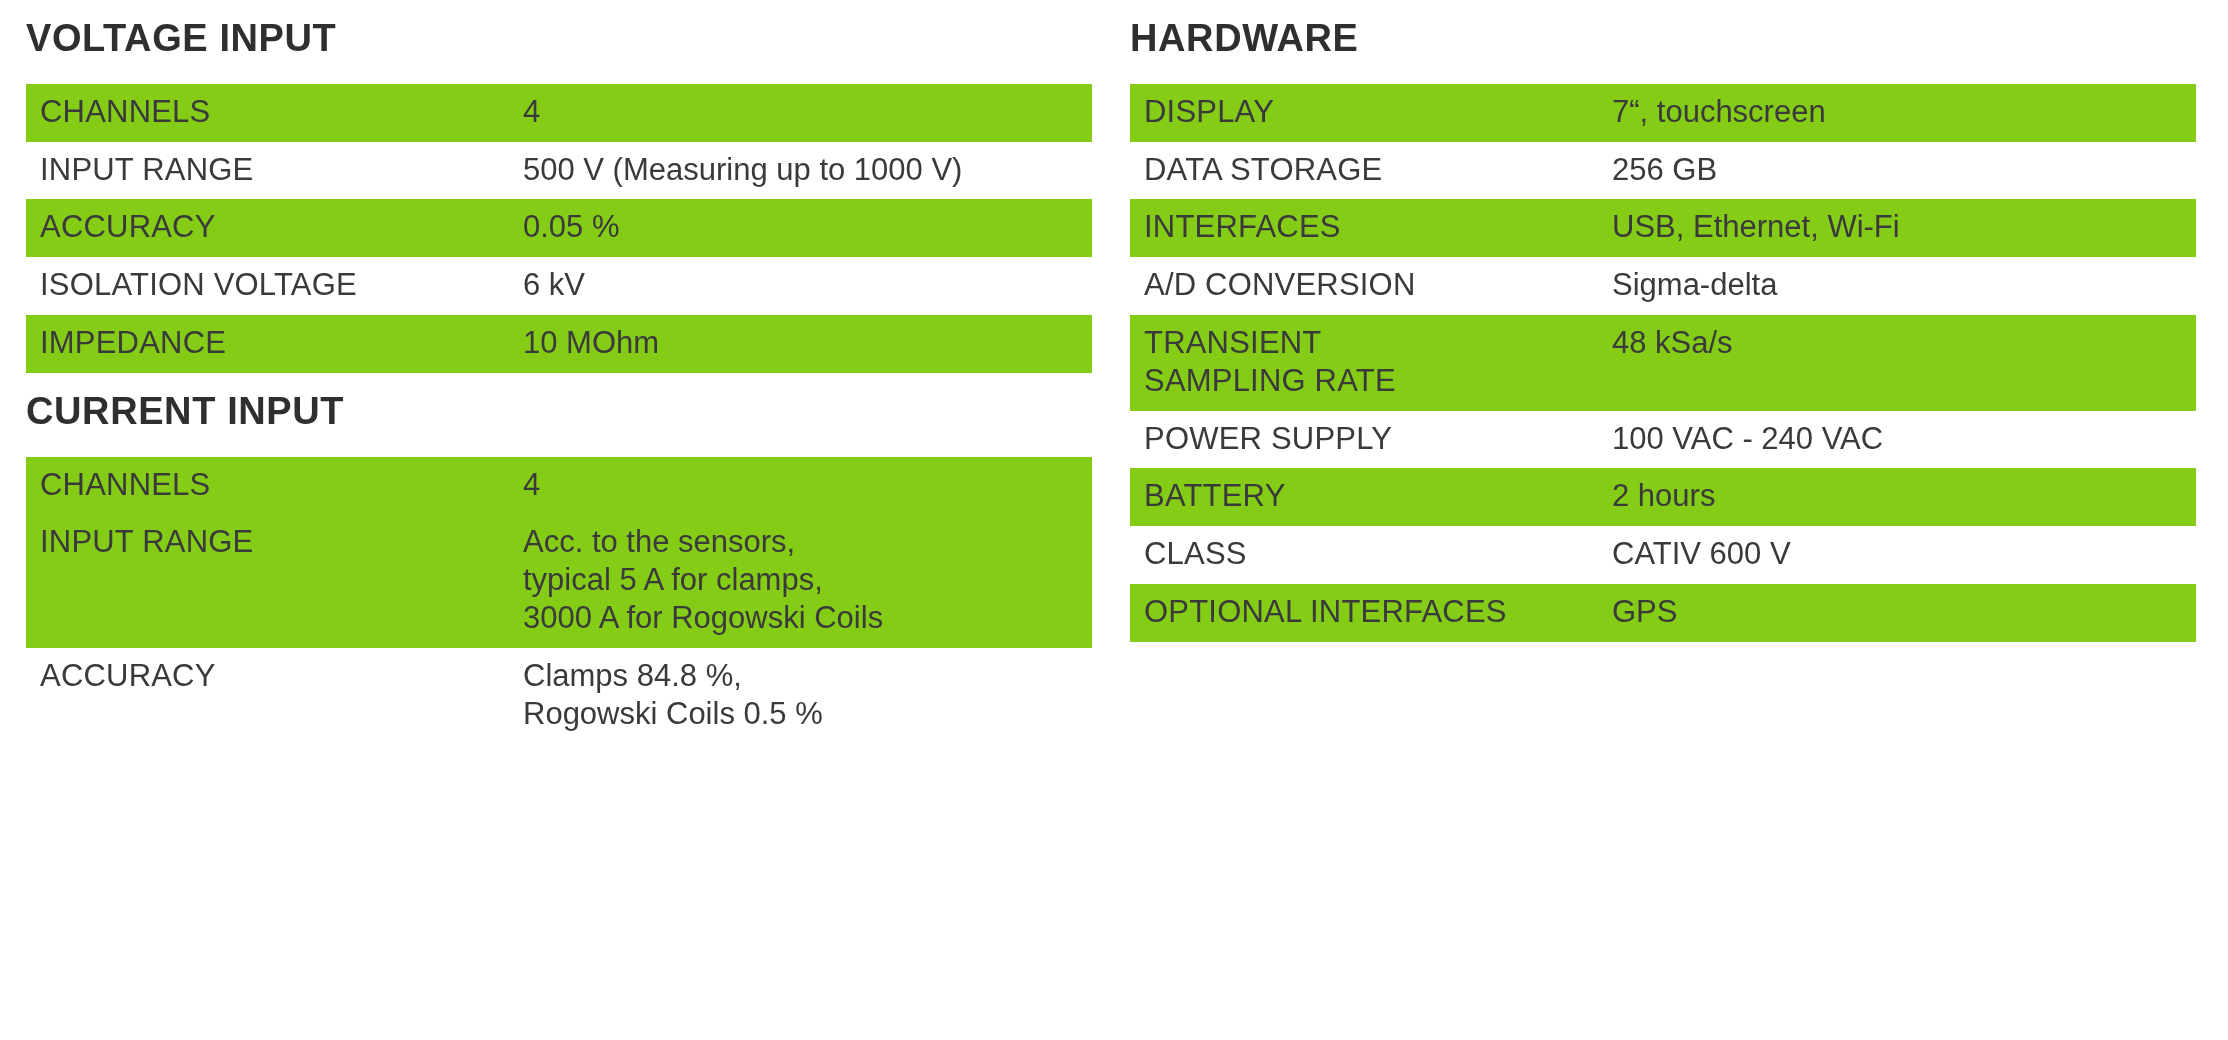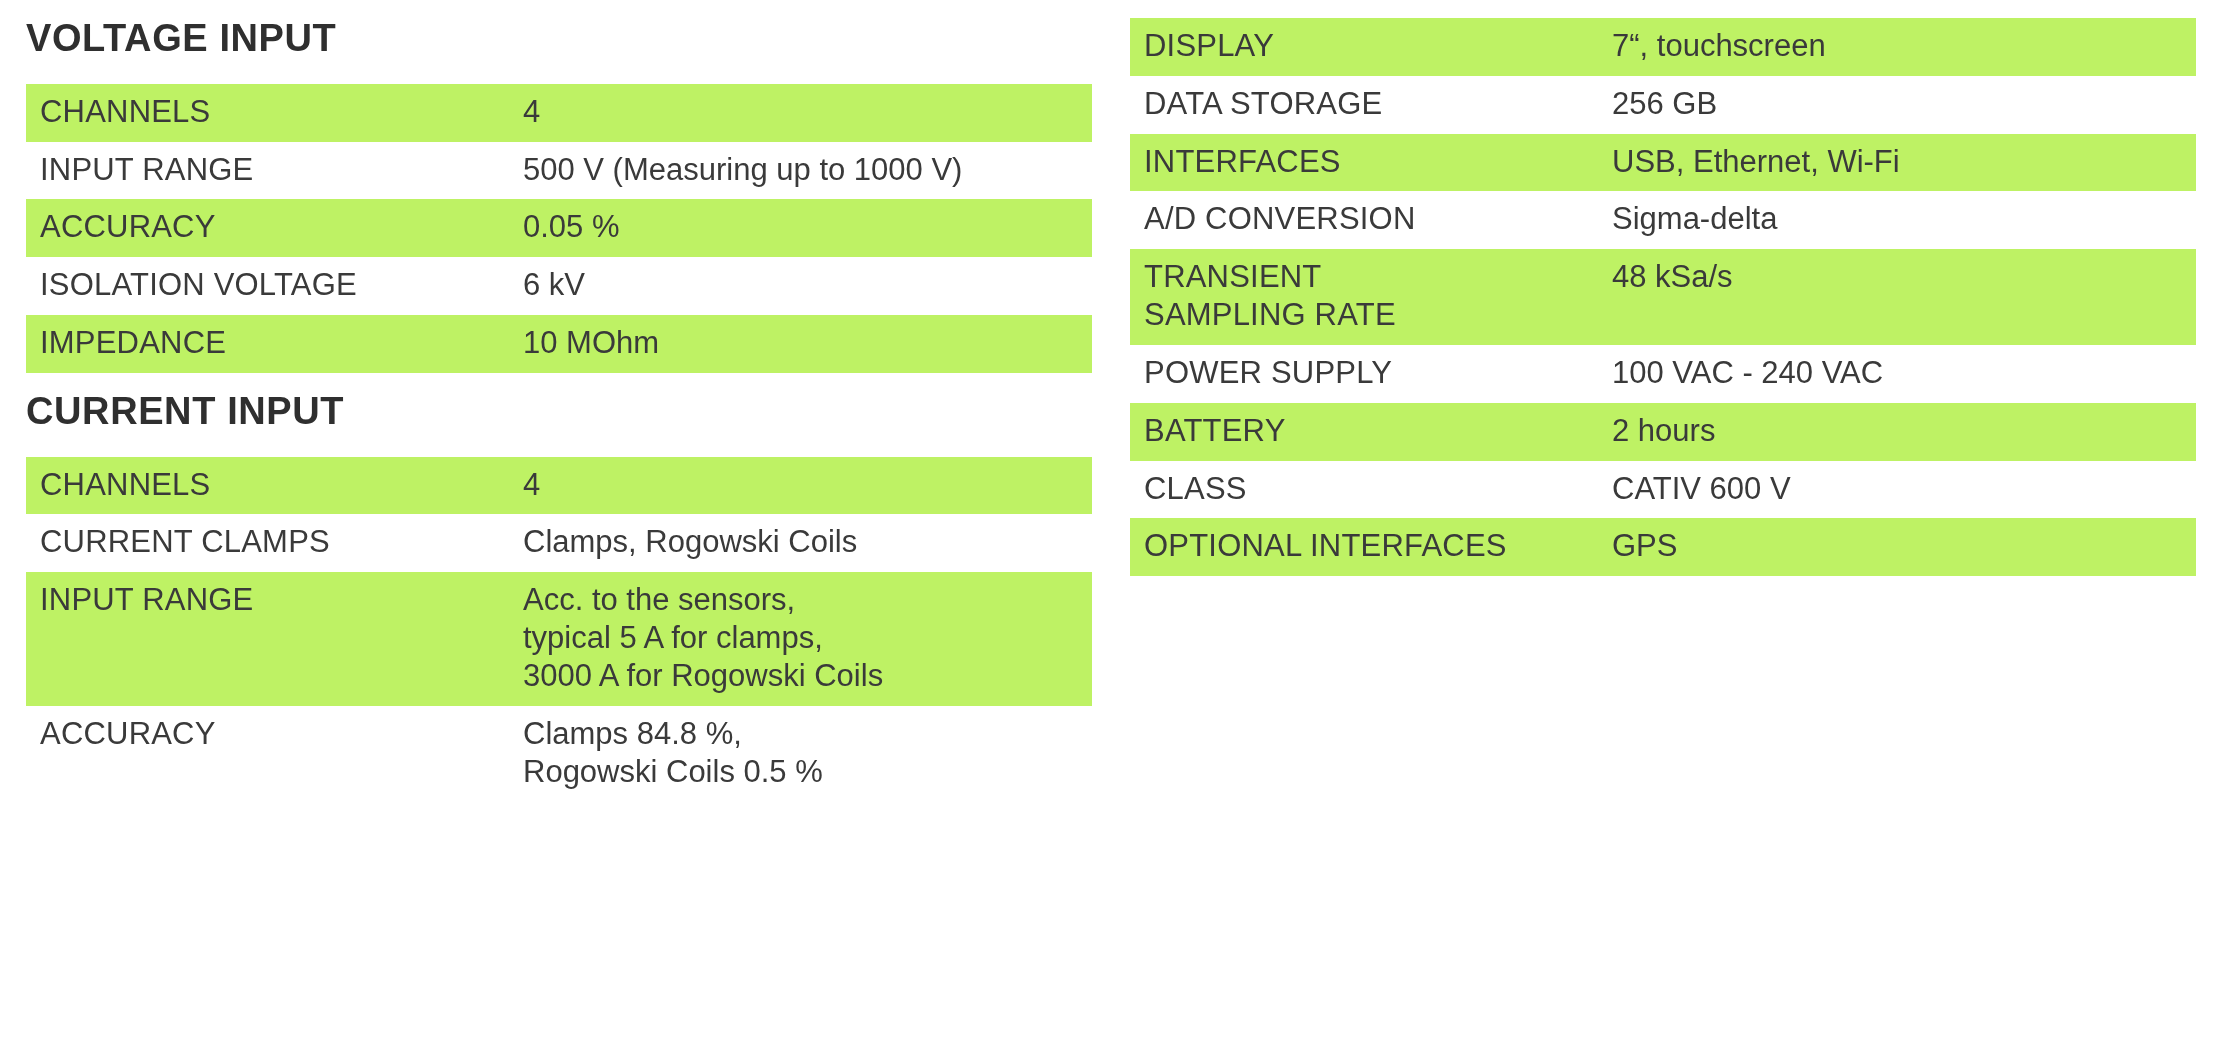--- a/index.html
+++ b/index.html
@@ -44,21 +44,21 @@
     table-layout: fixed;
   }
   table.spec td {
     padding: 9px 14px 11px 14px;
     font-size: 31px;
     line-height: 1.22;
     vertical-align: top;
     color: #3a3a3a;
   }
   table.spec tr.shaded td {
-    background: #bef264;
+    background: #84cc16;
   }
   table.spec td.label {
     width: 455px;
     letter-spacing: 0.2px;
   }
   table.spec td.value {
     width: auto;
   }
   .multiline {
     white-space: pre-line;
@@ -101,42 +101,39 @@
       </tbody>
     </table>
 
     <h2 class="section-title spaced-top">CURRENT INPUT</h2>
     <table class="spec">
       <tbody>
         <tr class="shaded">
           <td class="label multiline">CHANNELS</td>
           <td class="value multiline">4</td>
         </tr>
-        <tr>
-          <td class="label multiline">CURRENT CLAMPS</td>
-          <td class="value multiline">Clamps, Rogowski Coils</td>
-        </tr>
         <tr class="shaded">
           <td class="label multiline">INPUT RANGE</td>
           <td class="value multiline">Acc. to the sensors,
 typical 5 A for clamps,
 3000 A for Rogowski Coils</td>
         </tr>
         <tr>
           <td class="label multiline">ACCURACY</td>
           <td class="value multiline">Clamps 84.8 %,
 Rogowski Coils 0.5 %</td>
         </tr>
       </tbody>
     </table>
 
   </div>
 
   <div class="col col-right">
 
+    <h2 class="section-title">HARDWARE</h2>
     <table class="spec">
       <tbody>
         <tr class="shaded">
           <td class="label multiline">DISPLAY</td>
           <td class="value multiline">7“, touchscreen</td>
         </tr>
         <tr>
           <td class="label multiline">DATA STORAGE</td>
           <td class="value multiline">256 GB</td>
         </tr>

